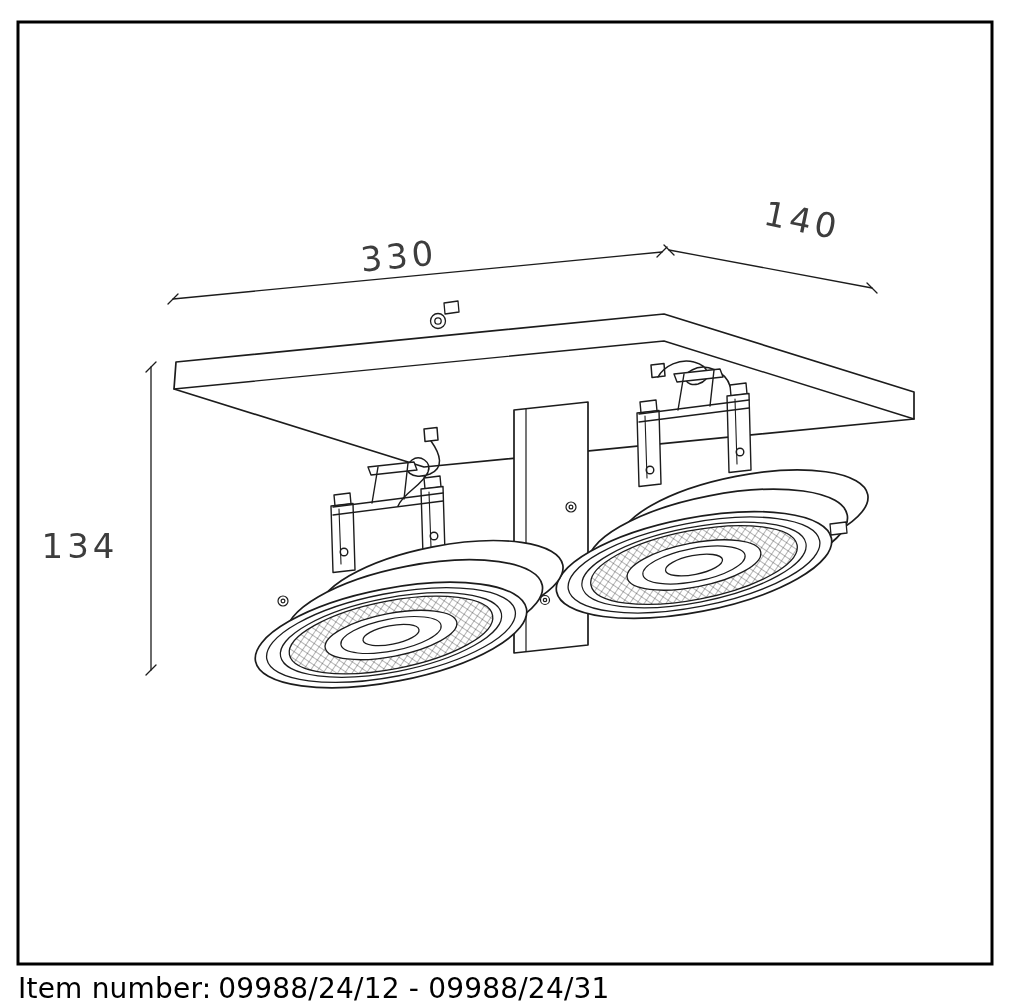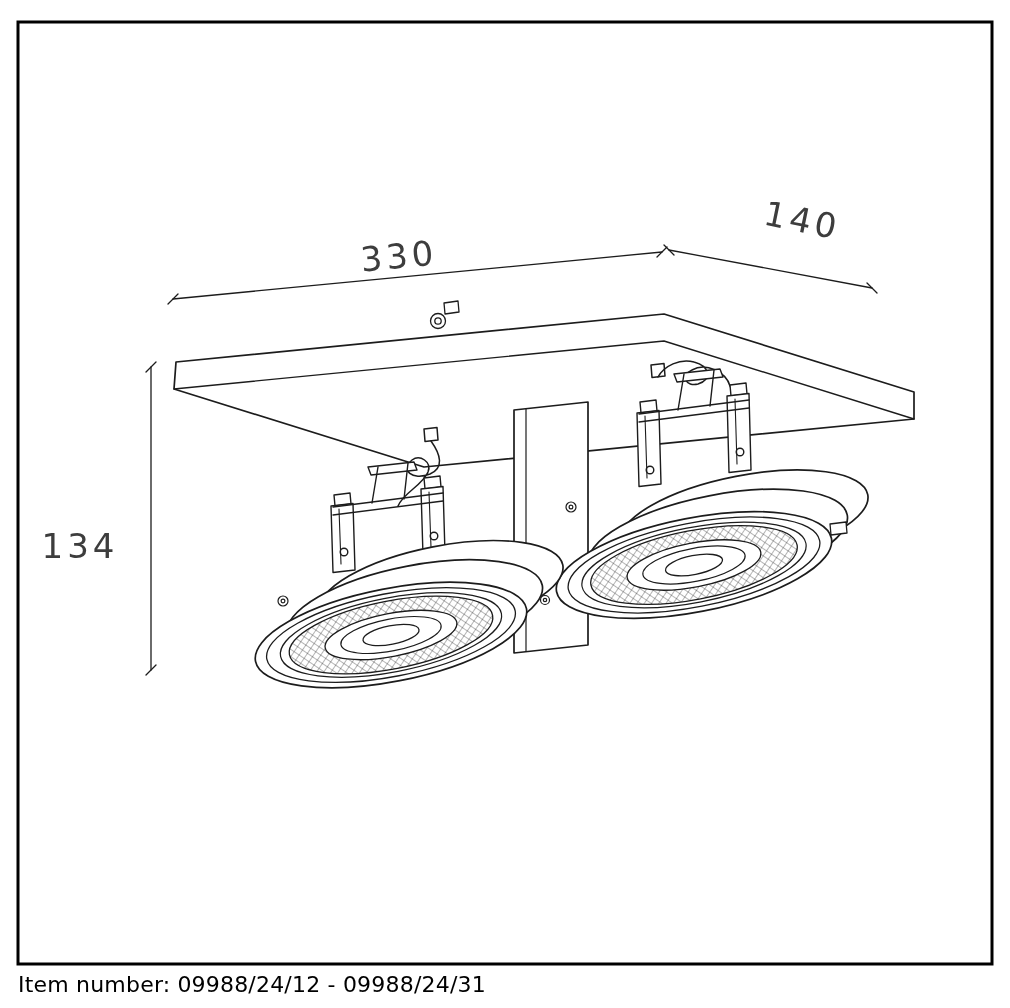--- a/index.html
+++ b/index.html
@@ -7,21 +7,21 @@
     width:1010px;height:1008px;position:relative;background:#ffffff;
     font-family:"DejaVu Sans", sans-serif;overflow:hidden;
   }
   svg{position:absolute;left:0;top:0;}
   .dim-text{
     fill:#3d3d3d;font-size:34px;letter-spacing:4px;
     font-family:"DejaVu Sans", sans-serif;
   }
   .footer{
     position:absolute;left:18px;top:972px;width:974px;
-    font-size:22px;color:#000;letter-spacing:.2px;white-space:nowrap;
+    font-size:28px;color:#000;letter-spacing:.2px;white-space:nowrap;
   }
   .footer .val{margin-left:7px;}
 </style>
 </head>
 <body>
 
 <svg width="1010" height="1008" viewBox="0 0 1010 1008">
   <defs>
     <pattern id="crosshatch" width="6" height="6" patternUnits="userSpaceOnUse" patternTransform="rotate(45)">
       <path d="M0 0 H6 M0 0 V6" stroke="#2a2a2a" stroke-width="0.7" fill="none"></path>

